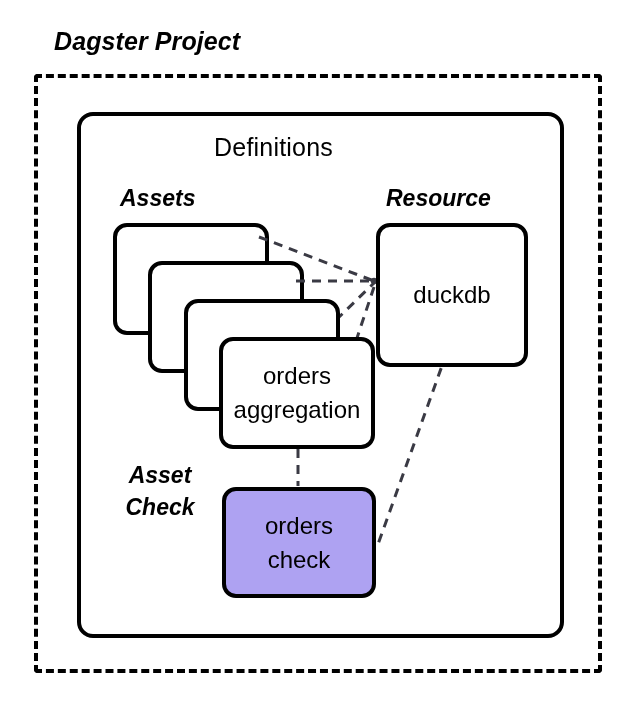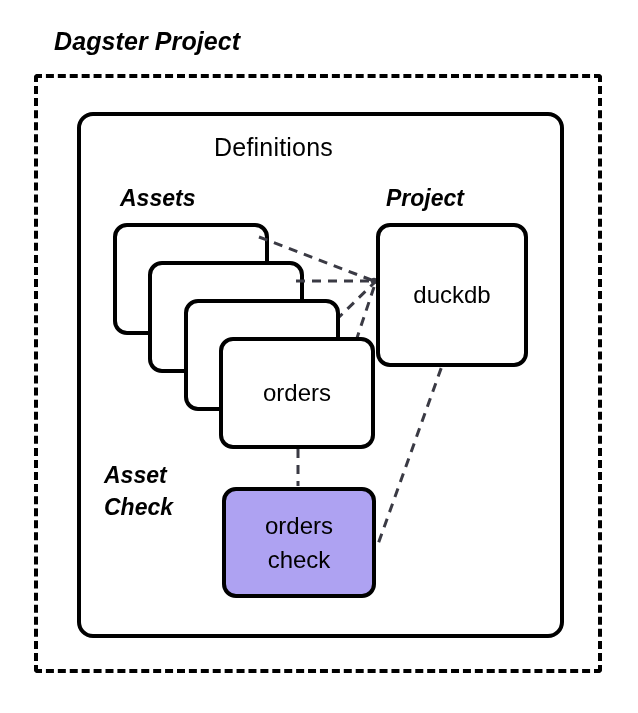--- a/index.html
+++ b/index.html
@@ -76,24 +76,24 @@
   .caption {
     position: absolute;
     font-size: 23px;
     font-style: italic;
     font-weight: 700;
     white-space: nowrap;
   }
   .caption-assets { left: 120px; top: 185px; }
   .caption-resource { left: 386px; top: 185px; }
   .caption-assetcheck {
-    left: 104px;
+    left: 96px;
     top: 459px;
     width: 128px;
-    text-align: left;
+    text-align: center;
     line-height: 32px;
     white-space: normal;
   }
 
   
   .node {
     position: absolute;
     border: 4px solid #000000;
     border-radius: 14px;
     box-sizing: border-box;
@@ -151,21 +151,21 @@
   <div class="project-title">Dagster Project</div>
 
   <div class="project-boundary"></div>
 
   <div class="definitions-box"></div>
 
   <div class="definitions-title"><span>Definitions</span></div>
 
   <div class="caption caption-assets">Assets</div>
 
-  <div class="caption caption-resource">Project</div>
+  <div class="caption caption-resource">Resource</div>
 
   <div class="caption caption-assetcheck">
     <span>Asset</span><br>
     <span>Check</span>
   </div>
 
   <svg class="edges" viewBox="0 0 638 713" width="638" height="713">
     <g stroke="#3a3a44" stroke-width="3" fill="none" stroke-dasharray="9 7" stroke-linecap="butt">
       <line x1="259" y1="237" x2="374" y2="281"></line>
       <line x1="296" y1="281" x2="374" y2="281"></line>
@@ -176,20 +176,21 @@
     </g>
 
     <circle cx="374" cy="281" r="3.2" fill="#3a3a44" stroke="none"></circle>
   </svg>
 
   <div class="node asset-card asset-card-1"></div>
   <div class="node asset-card asset-card-2"></div>
   <div class="node asset-card asset-card-3"></div>
   <div class="node asset-card asset-card-4">
     <span class="node-label">orders</span>
+    <span class="node-label">aggregation</span>
   </div>
 
   <div class="node resource-node">
     <span class="node-label">duckdb</span>
   </div>
 
   <div class="node check-node">
     <span class="node-label">orders</span>
     <span class="node-label">check</span>
   </div>

